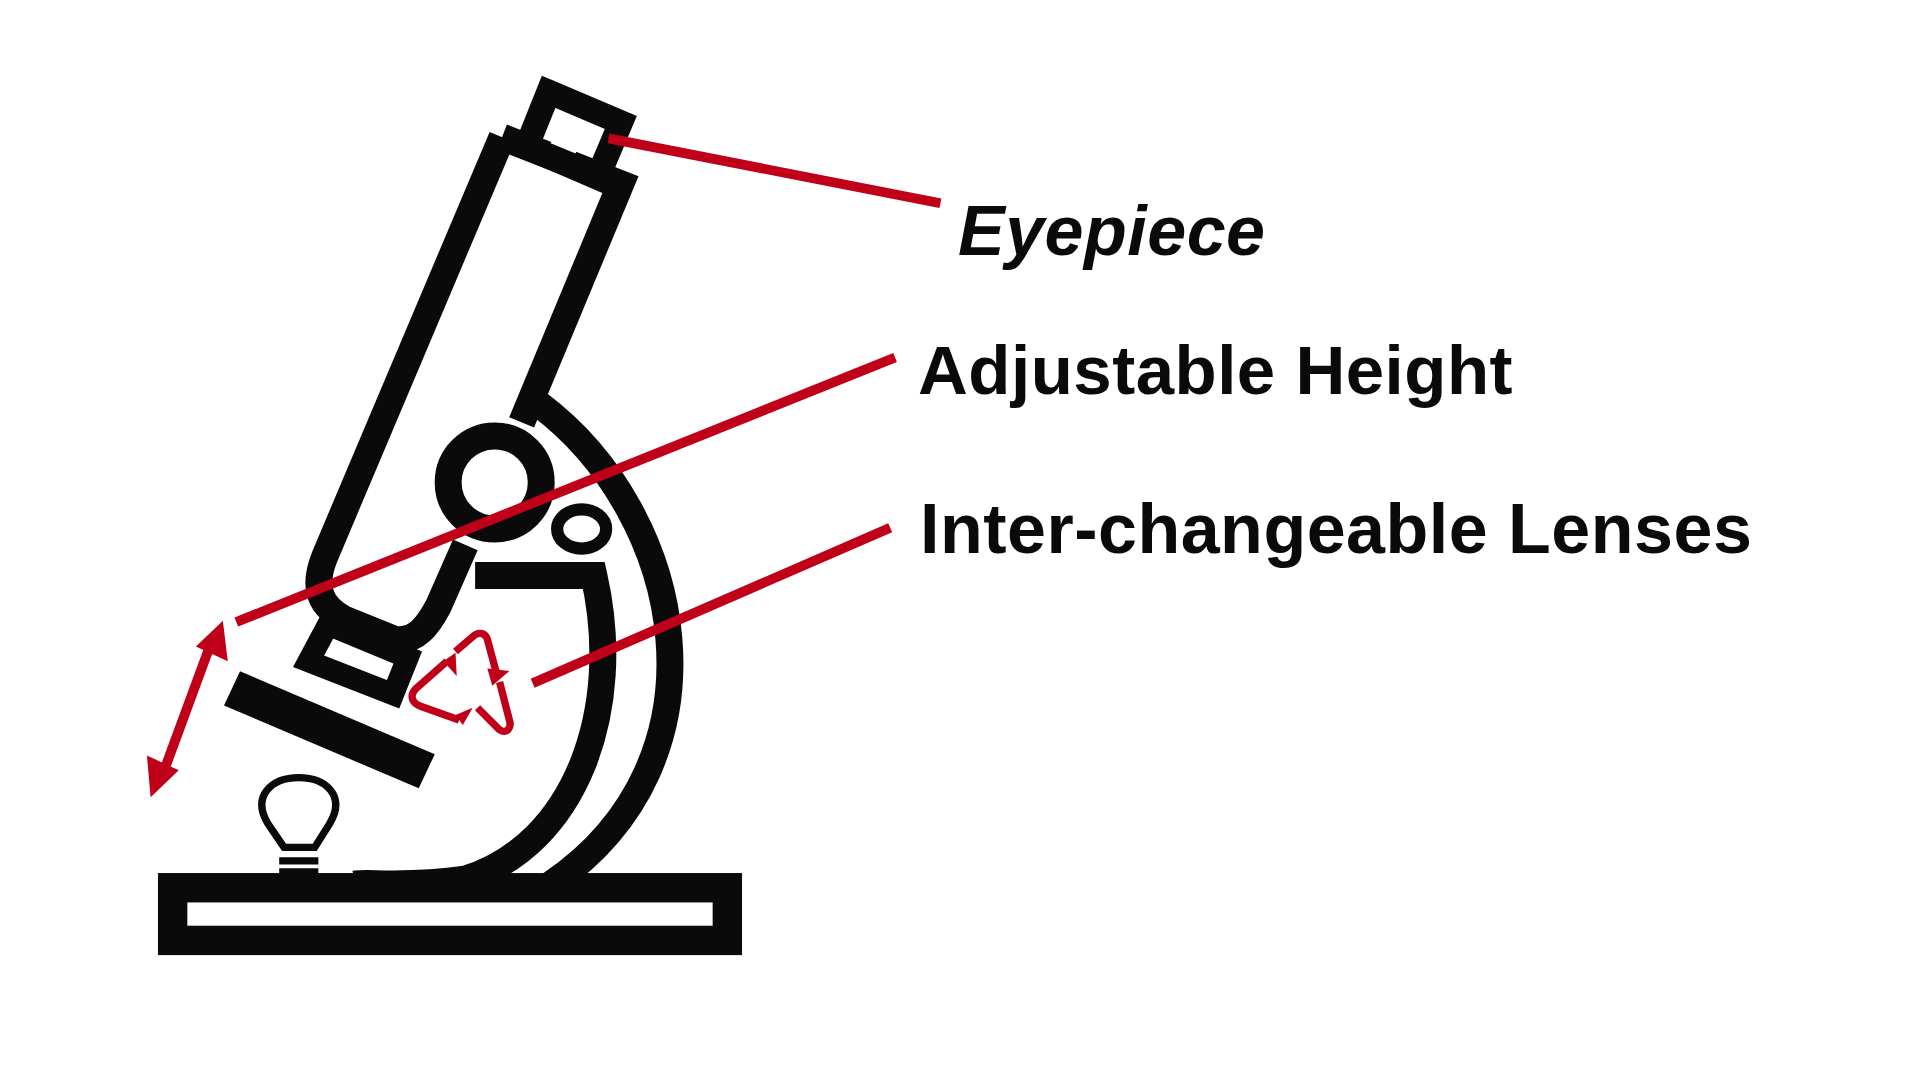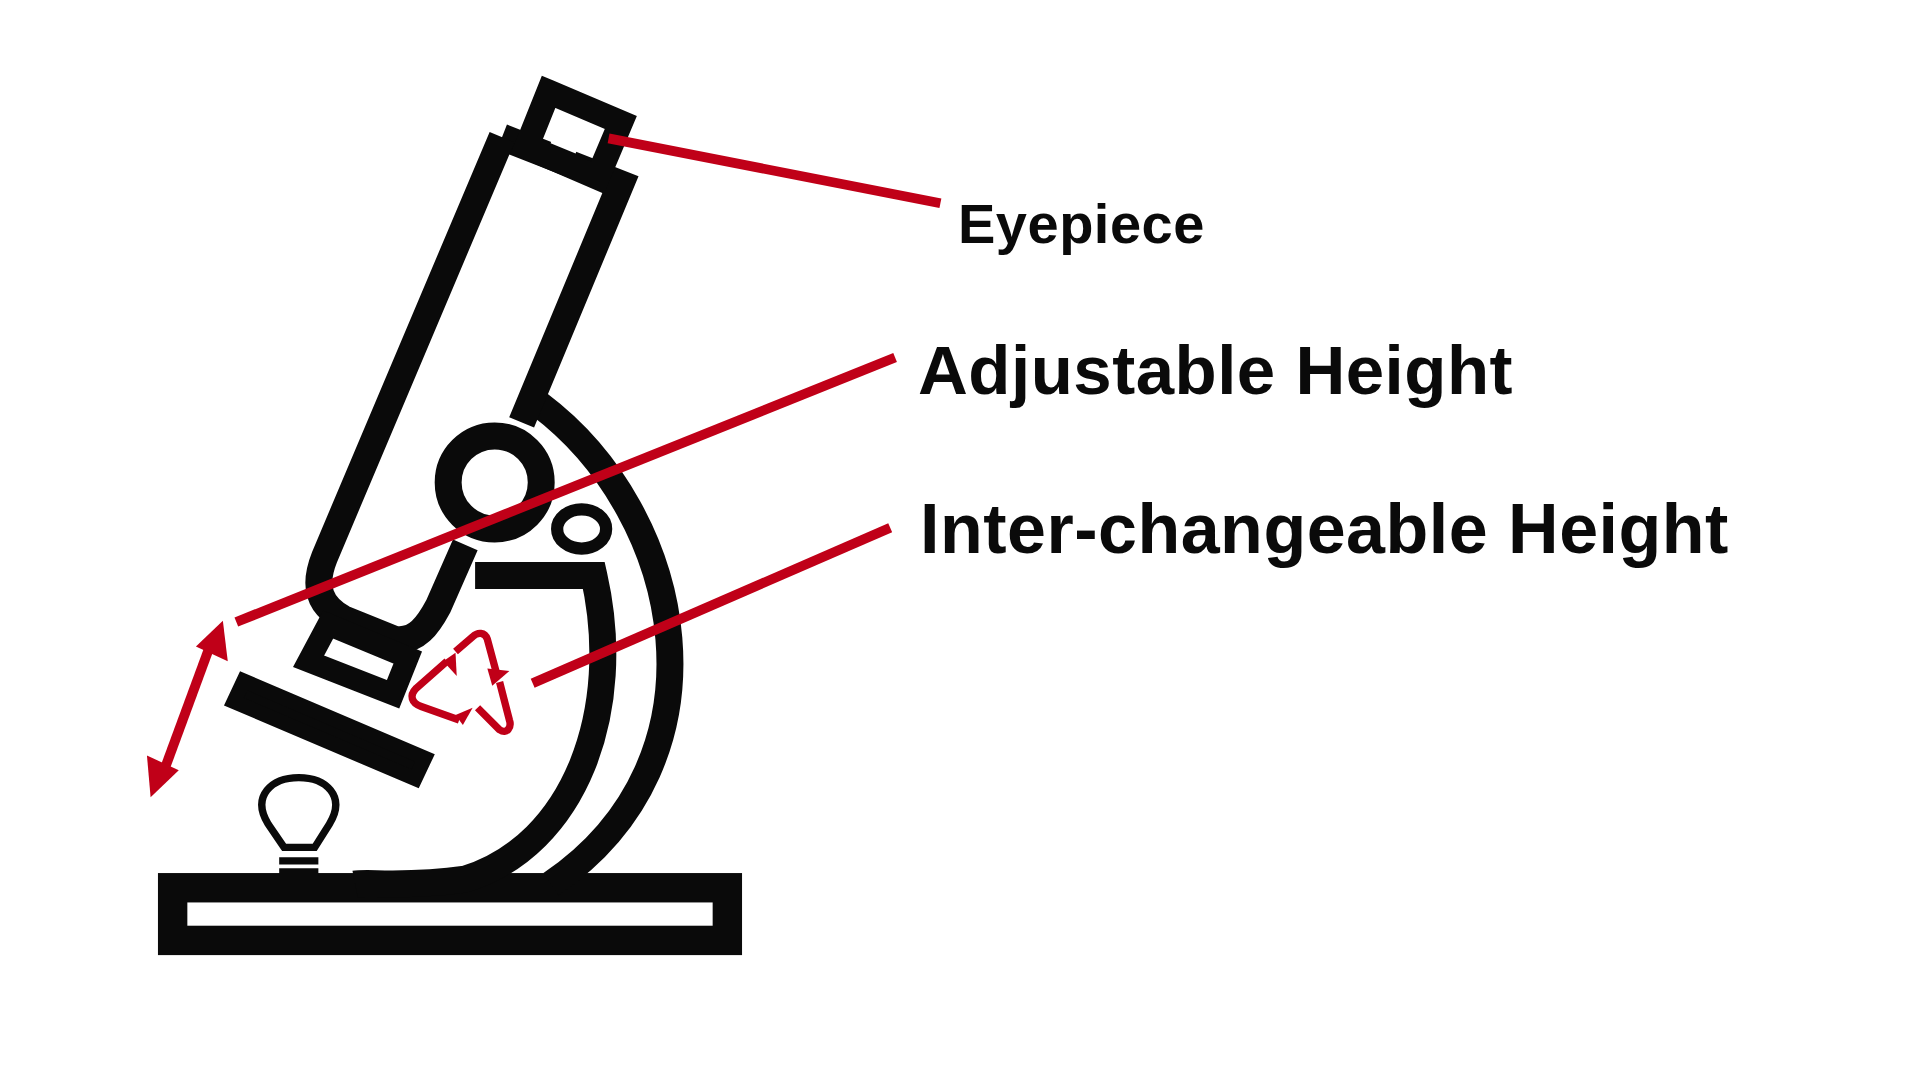--- a/index.html
+++ b/index.html
@@ -1,19 +1,19 @@
 <!DOCTYPE html>
 <html><head>
 <meta charset="utf-8">
 <style>
   html, body { margin:0; padding:0; background:#ffffff; }
   body { width:1920px; height:1080px; position:relative; overflow:hidden; font-family:"Liberation Sans", sans-serif; }
   #diagram { position:absolute; left:0; top:0; width:1920px; height:1080px; }
   .label { position:absolute; font-family:"Liberation Sans", sans-serif; font-weight:700; color:#0a0a0a; white-space:nowrap; letter-spacing:0.5px; line-height:1; }
-  #lbl-eyepiece { left:958px; top:196px; font-size:56px; }
+  #lbl-eyepiece { left:958px; top:196px; font-size:70px;font-style:italic; }
   #lbl-height { left:918px; top:336px; font-size:69px; }
   #lbl-lenses { left:920px; top:494px; font-size:70px; }
 </style>
 </head>
 <body>
 
 <svg id="diagram" viewBox="0 0 1568 882" xmlns="http://www.w3.org/2000/svg">
   <g fill="none" stroke="#0a0a0a" stroke-linejoin="miter">
 
     <rect x="141" y="725" width="453" height="43" stroke-width="24"></rect>
@@ -56,13 +56,13 @@
       <path d="M405 548 L 398 522 C 396 516, 390 516, 386 520 L 372 532"></path>
       <polygon points="372,533 362,540 373,552" fill="#c00018" stroke="none"></polygon>
       <polygon points="402,560 416,548 398,546" fill="#c00018" stroke="none"></polygon>
       <polygon points="372,584 386,578 378,592" fill="#c00018" stroke="none"></polygon>
     </g>
   </g>
 </svg>
 
 <div class="label" id="lbl-eyepiece">Eyepiece</div>
 <div class="label" id="lbl-height">Adjustable Height</div>
-<div class="label" id="lbl-lenses">Inter-changeable Height</div>
+<div class="label" id="lbl-lenses">Inter-changeable Lenses</div>
 
 </body></html>

